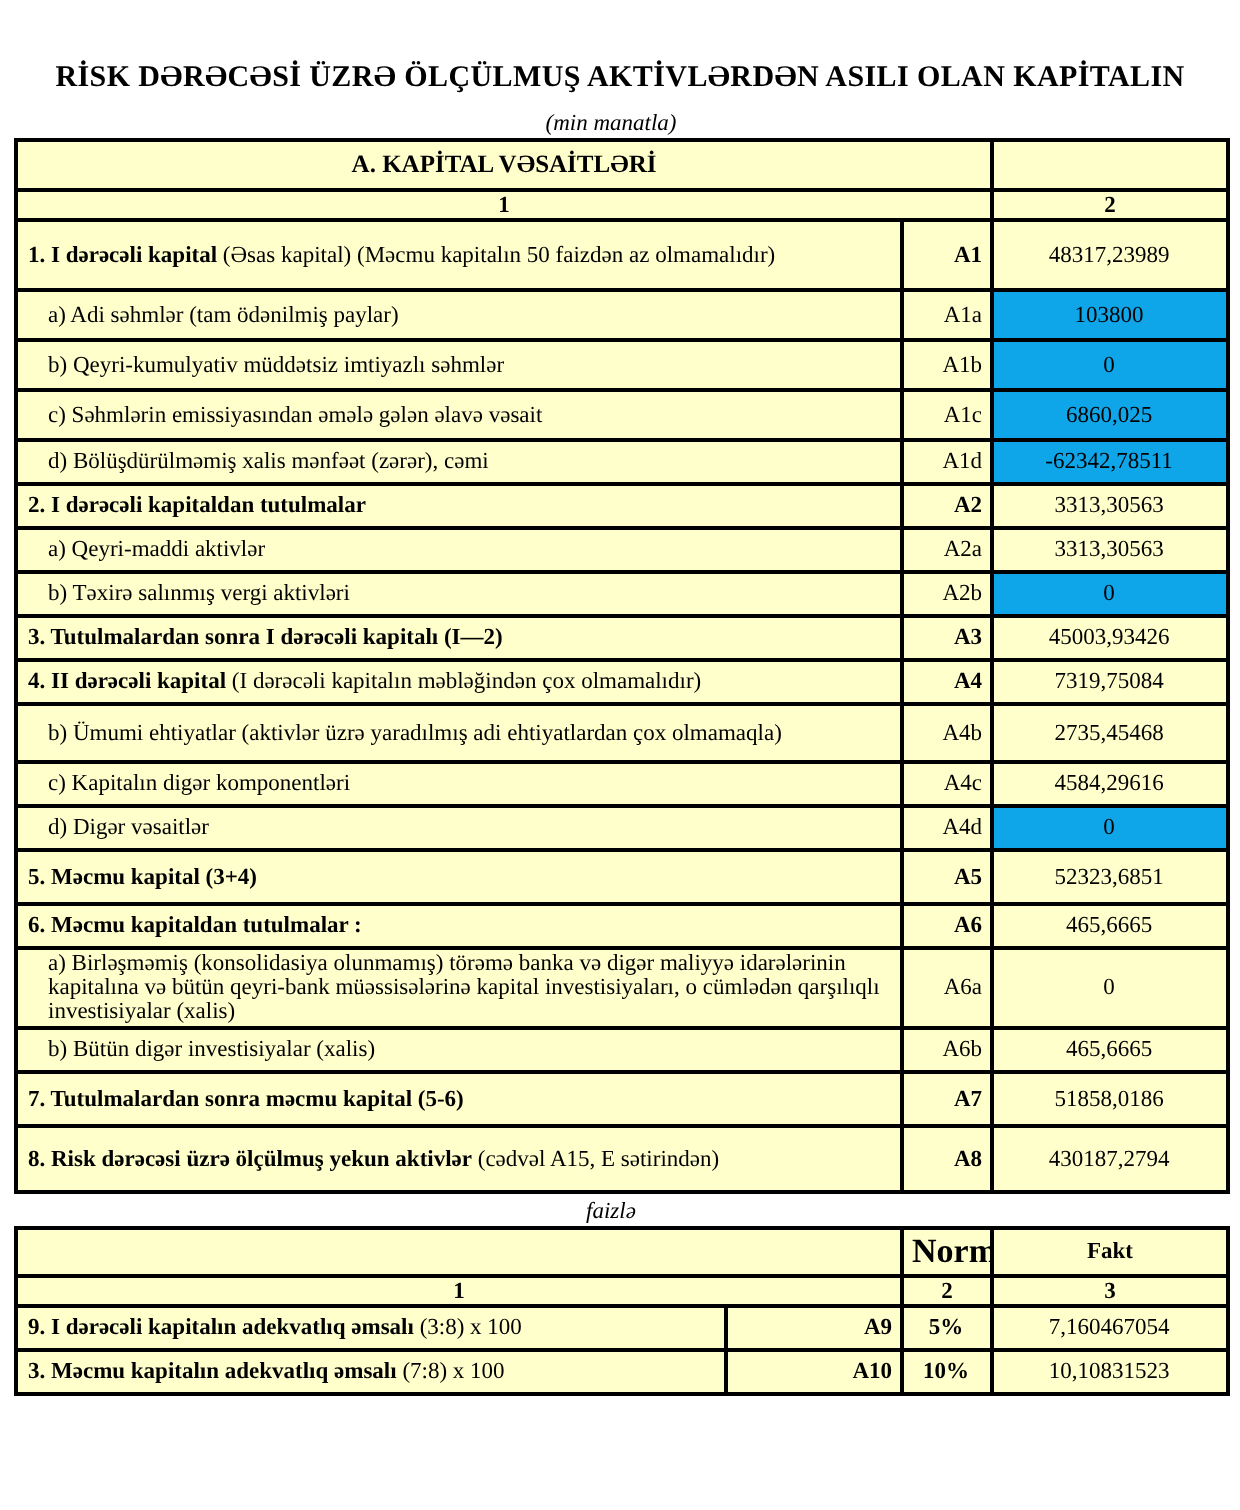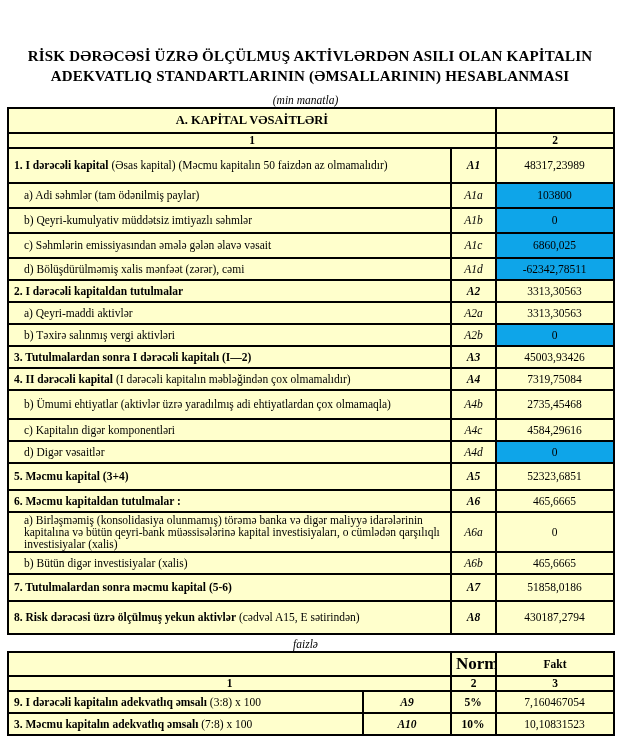--- a/index.html
+++ b/index.html
@@ -2,60 +2,59 @@
 <html><head>
 <meta charset="utf-8">
 <style>
   html,body{margin:0;padding:0;}
   body{
     width:620px;height:755px;background:#ffffff;color:#000;
     font-family:"Liberation Serif","DejaVu Serif",serif;
     overflow:hidden;
   }
   .title{
-    padding-top:46px;text-align:center;font-weight:bold;
+    padding-top:29px;text-align:center;font-weight:bold;
     font-size:15px;line-height:1.35;letter-spacing:.2px;
   }
   .note{
     text-align:center;font-style:italic;font-size:11.5px;
     padding-right:9px;
   }
   .note-top{margin-top:7px;margin-bottom:1px;}
   .note-bottom{margin-top:3px;margin-bottom:1px;}
   table{
     border-collapse:collapse;table-layout:fixed;
     margin-left:7px;width:606px;font-size:11.5px;
   }
   td{
     border:2px solid #000;background:#FFFFCC;
     padding:1px 4px;vertical-align:middle;height:18px;
     overflow:hidden;
   }
   td.label{padding-left:5px;}
   tr.sub td.label{padding-left:15px;}
-  td.code{text-align:center;font-style:italic;}
+  td.code{text-align:right;}
   tr.main td.code{font-weight:bold;}
   td.val{text-align:center;padding-right:5px;}
   td.white{background:#0ea5e9;}
   td.sechdr{text-align:center;font-weight:bold;font-size:12.5px;height:21px;}
   tr.numhdr td{text-align:center;font-weight:bold;height:13px;padding:0 4px;}
   tr.h36 td{height:31px;}
   tr.h34 td{height:29px;}
   tr.h28 td{height:25px;margin-top:14px;}
   tr.h26 td{height:23px;}
   tr.h24 td{height:21px;}
   td.normaval{font-weight:bold;}
   b{font-weight:bold;}
 </style>
 </head>
 <body>
 
 <div class="title">
   <div>RİSK DƏRƏCƏSİ ÜZRƏ ÖLÇÜLMUŞ AKTİVLƏRDƏN ASILI OLAN KAPİTALIN</div>
-  <div>ADEKVATLIQ STANDARTLARININ (ƏMSALLARININ) HESABLANMASI</div>
 </div>
 
 <div class="note note-top">(min manatla)</div>
 
 <table>
   <colgroup>
       <col style="width:443px">
       <col style="width:45px">
       <col style="width:118px">
     </colgroup>

